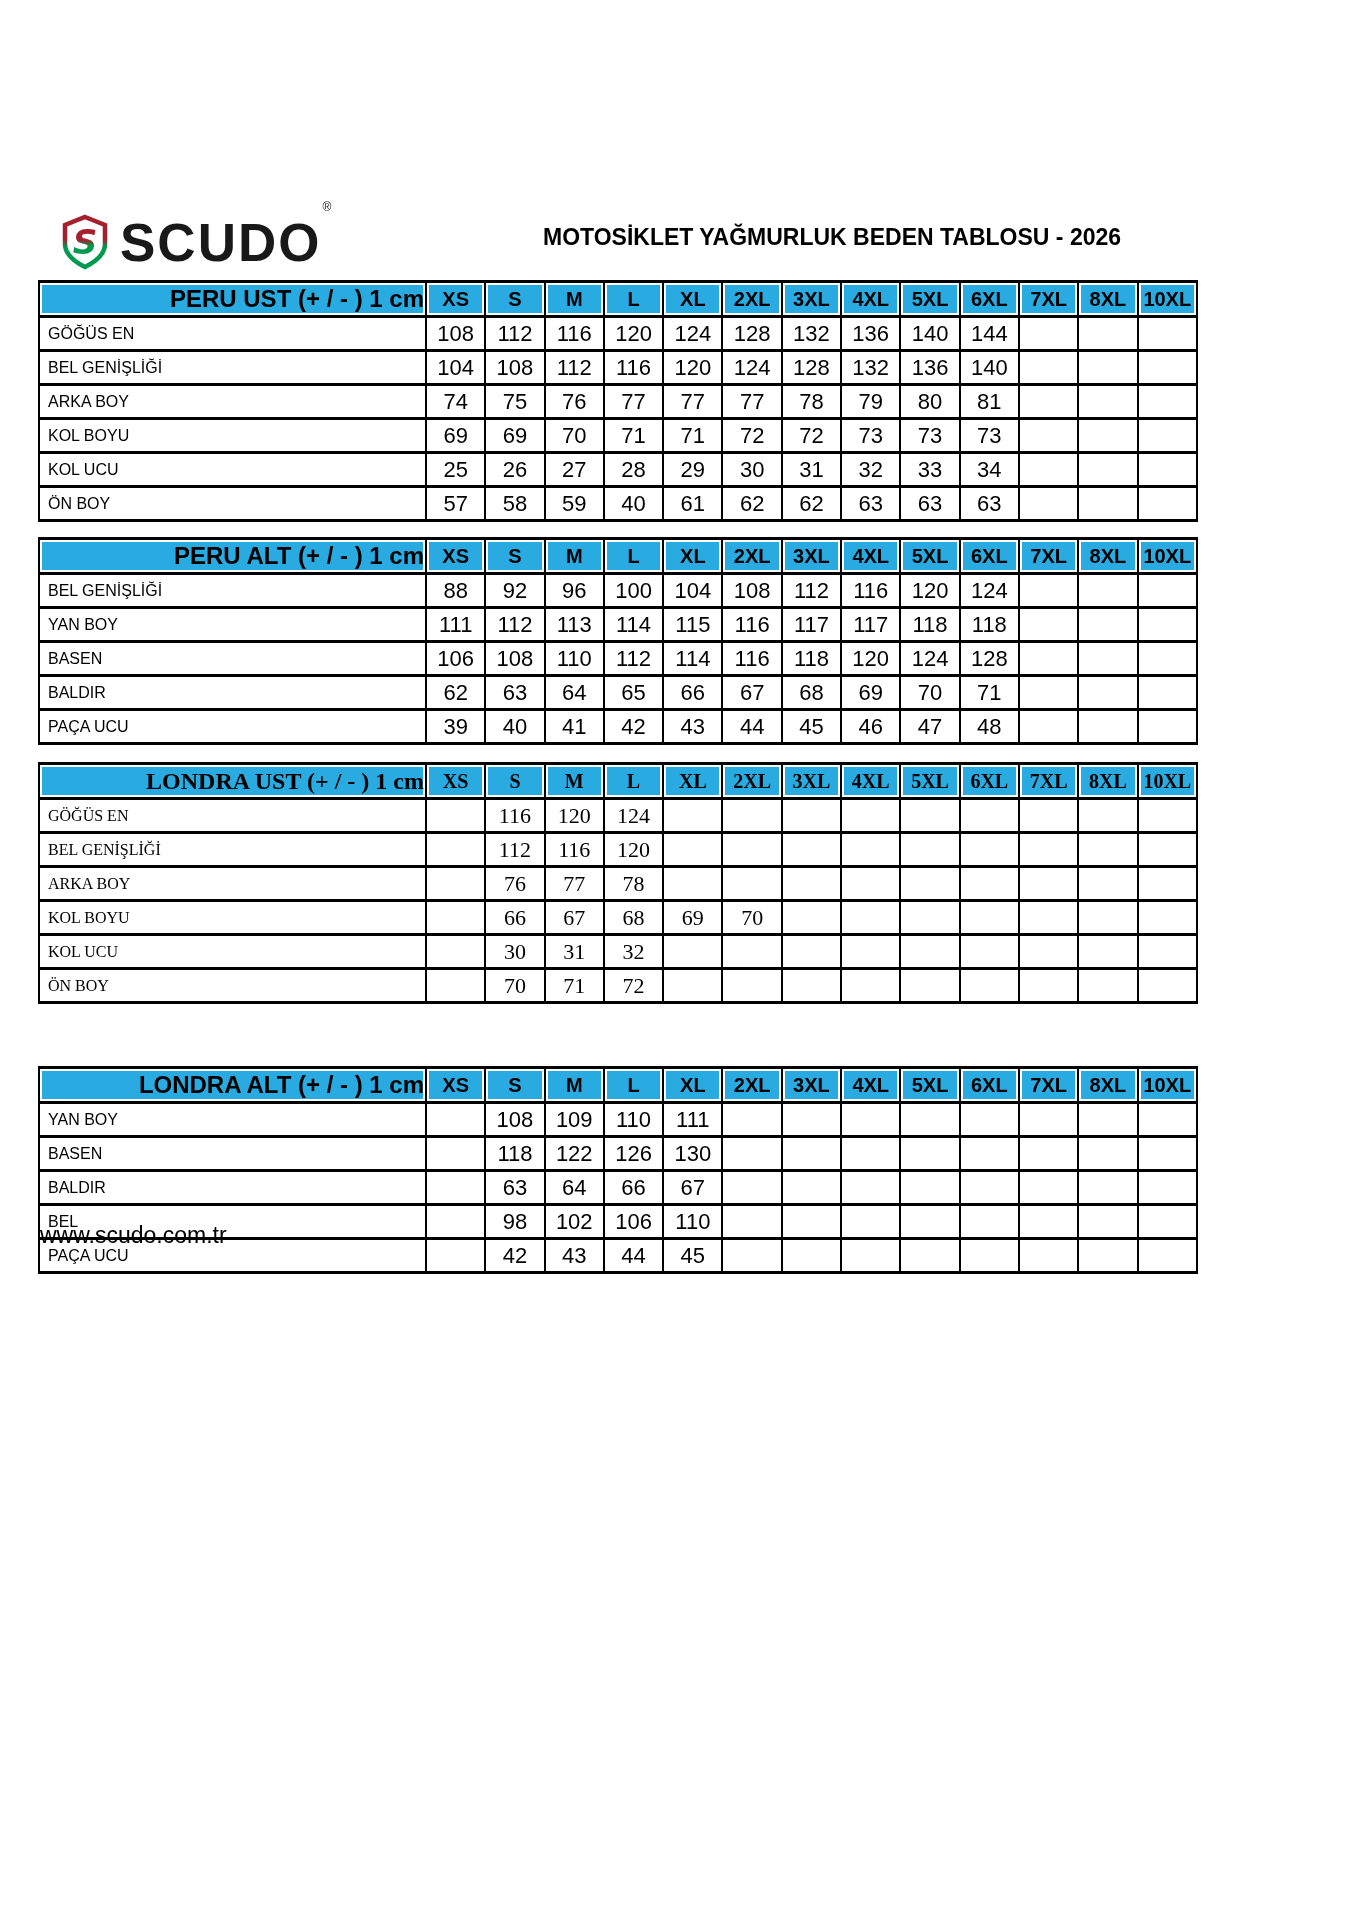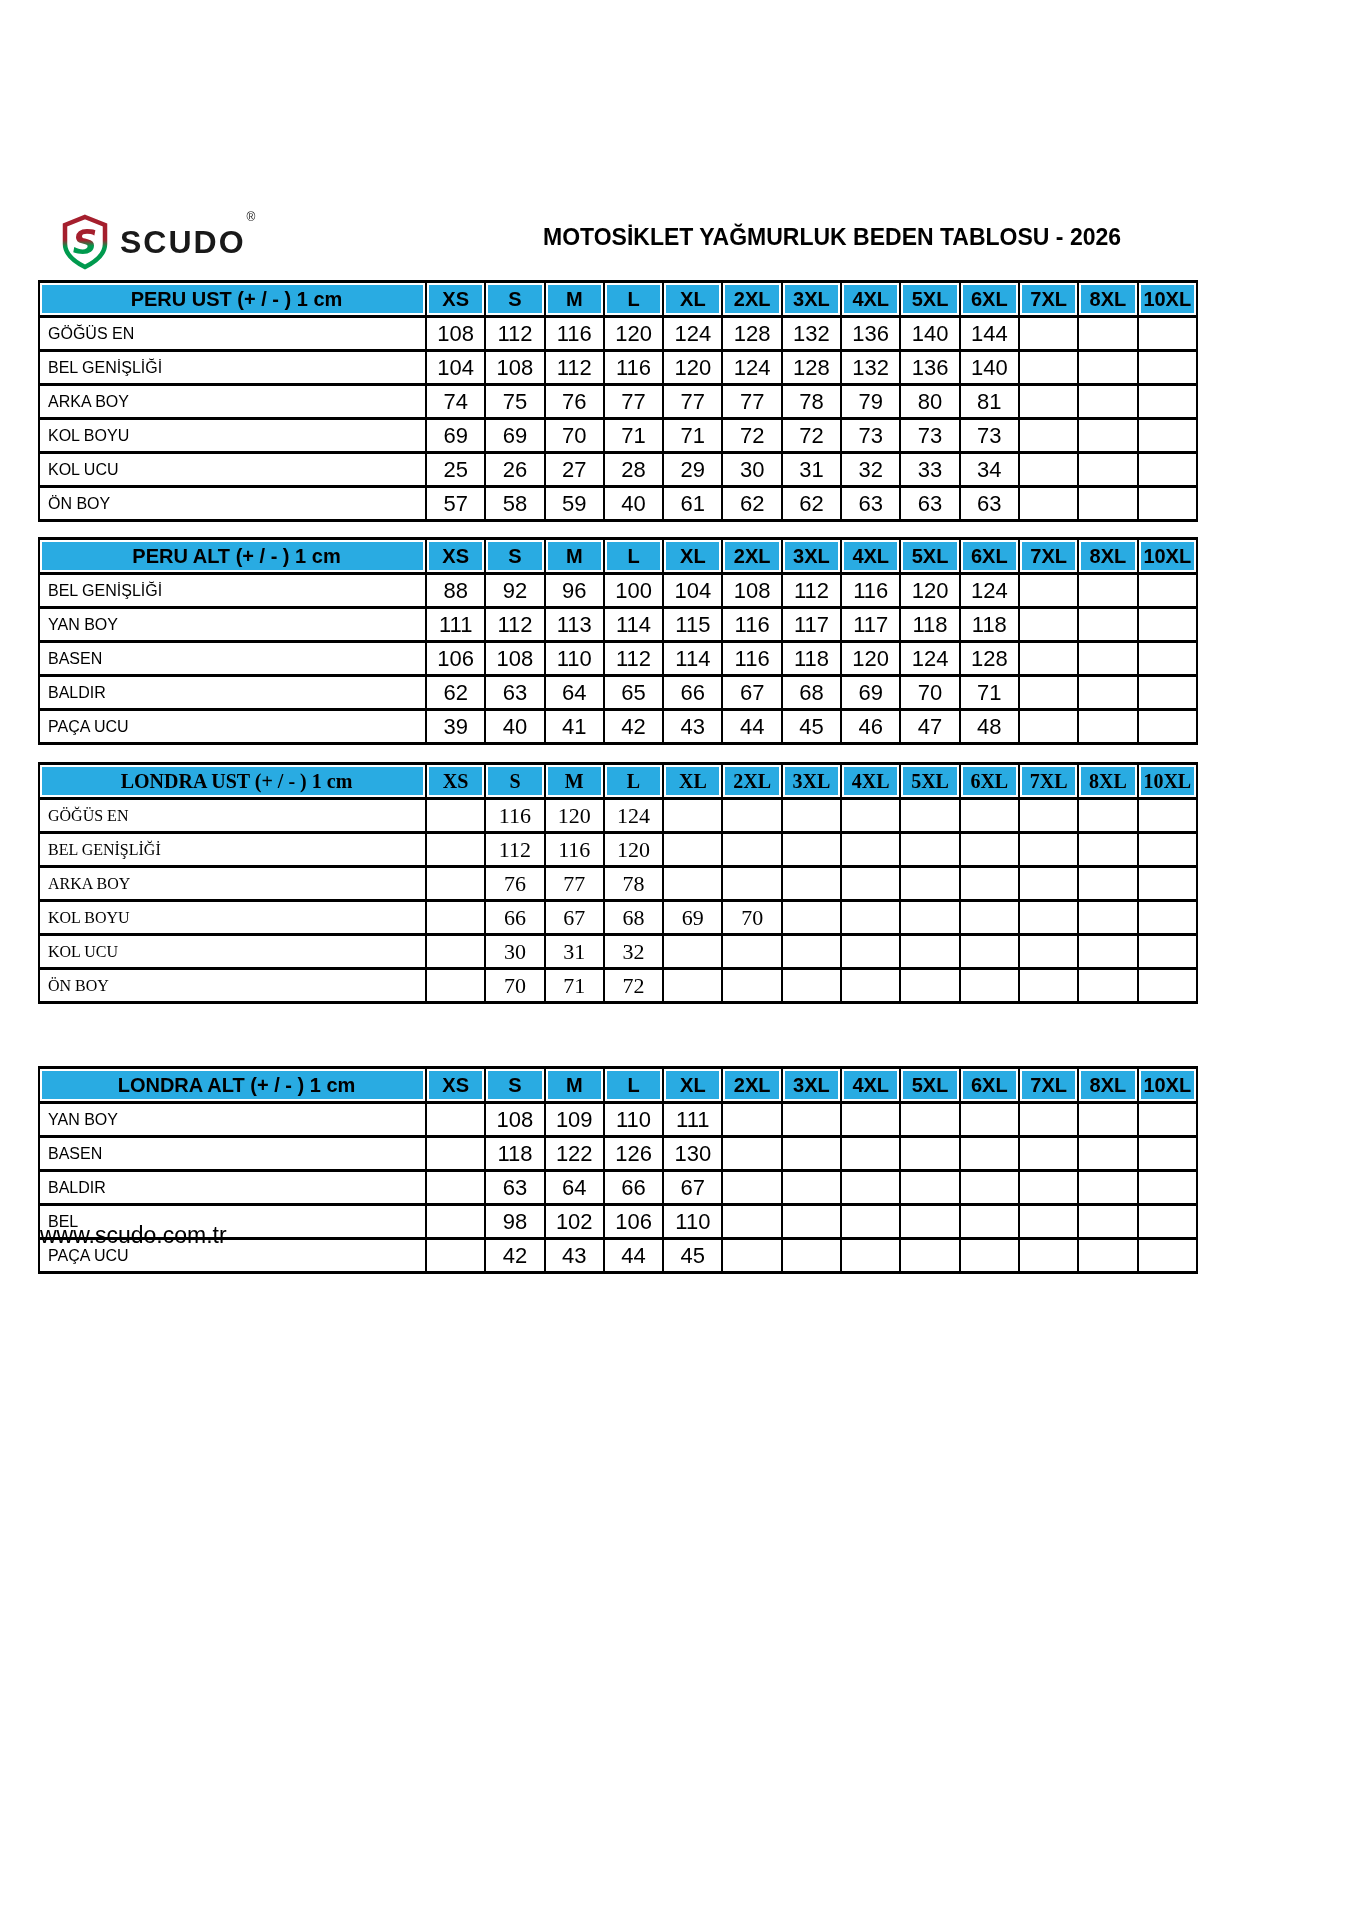--- a/index.html
+++ b/index.html
@@ -21,21 +21,21 @@
   .brand {
     position: absolute;
     left: 60px;
     top: 214px;
     display: flex;
     align-items: center;
     gap: 10px;
   }
   .brand-word {
     font-weight: bold;
-    font-size: 32px;
+    font-size: 53px;
     letter-spacing: 2px;
     color: #191919;
     line-height: 1;
   }
   .brand-reg {
     font-size: 12px;
     vertical-align: top;
     position: relative;
     top: -16px;
     left: 1px;
@@ -76,23 +76,23 @@
     white-space: nowrap;
   }
   table.size-table th {
     background: var(--hdr, #29ABE2);
     box-shadow: inset 0 0 0 2px #ffffff;
     height: 30px;
     font-weight: bold;
     font-size: 20px;
   }
   table.size-table th.t-title {
-    text-align: center;
+    text-align: right;
     padding-left: 9px;
-    font-size: 20px;
+    font-size: 24px;
   }
   table.size-table td {
     height: 29px;
     font-size: 22px;
     font-weight: normal;
     background: #ffffff;
   }
   table.size-table td.r-label {
     text-align: left;
     padding-left: 8px;

